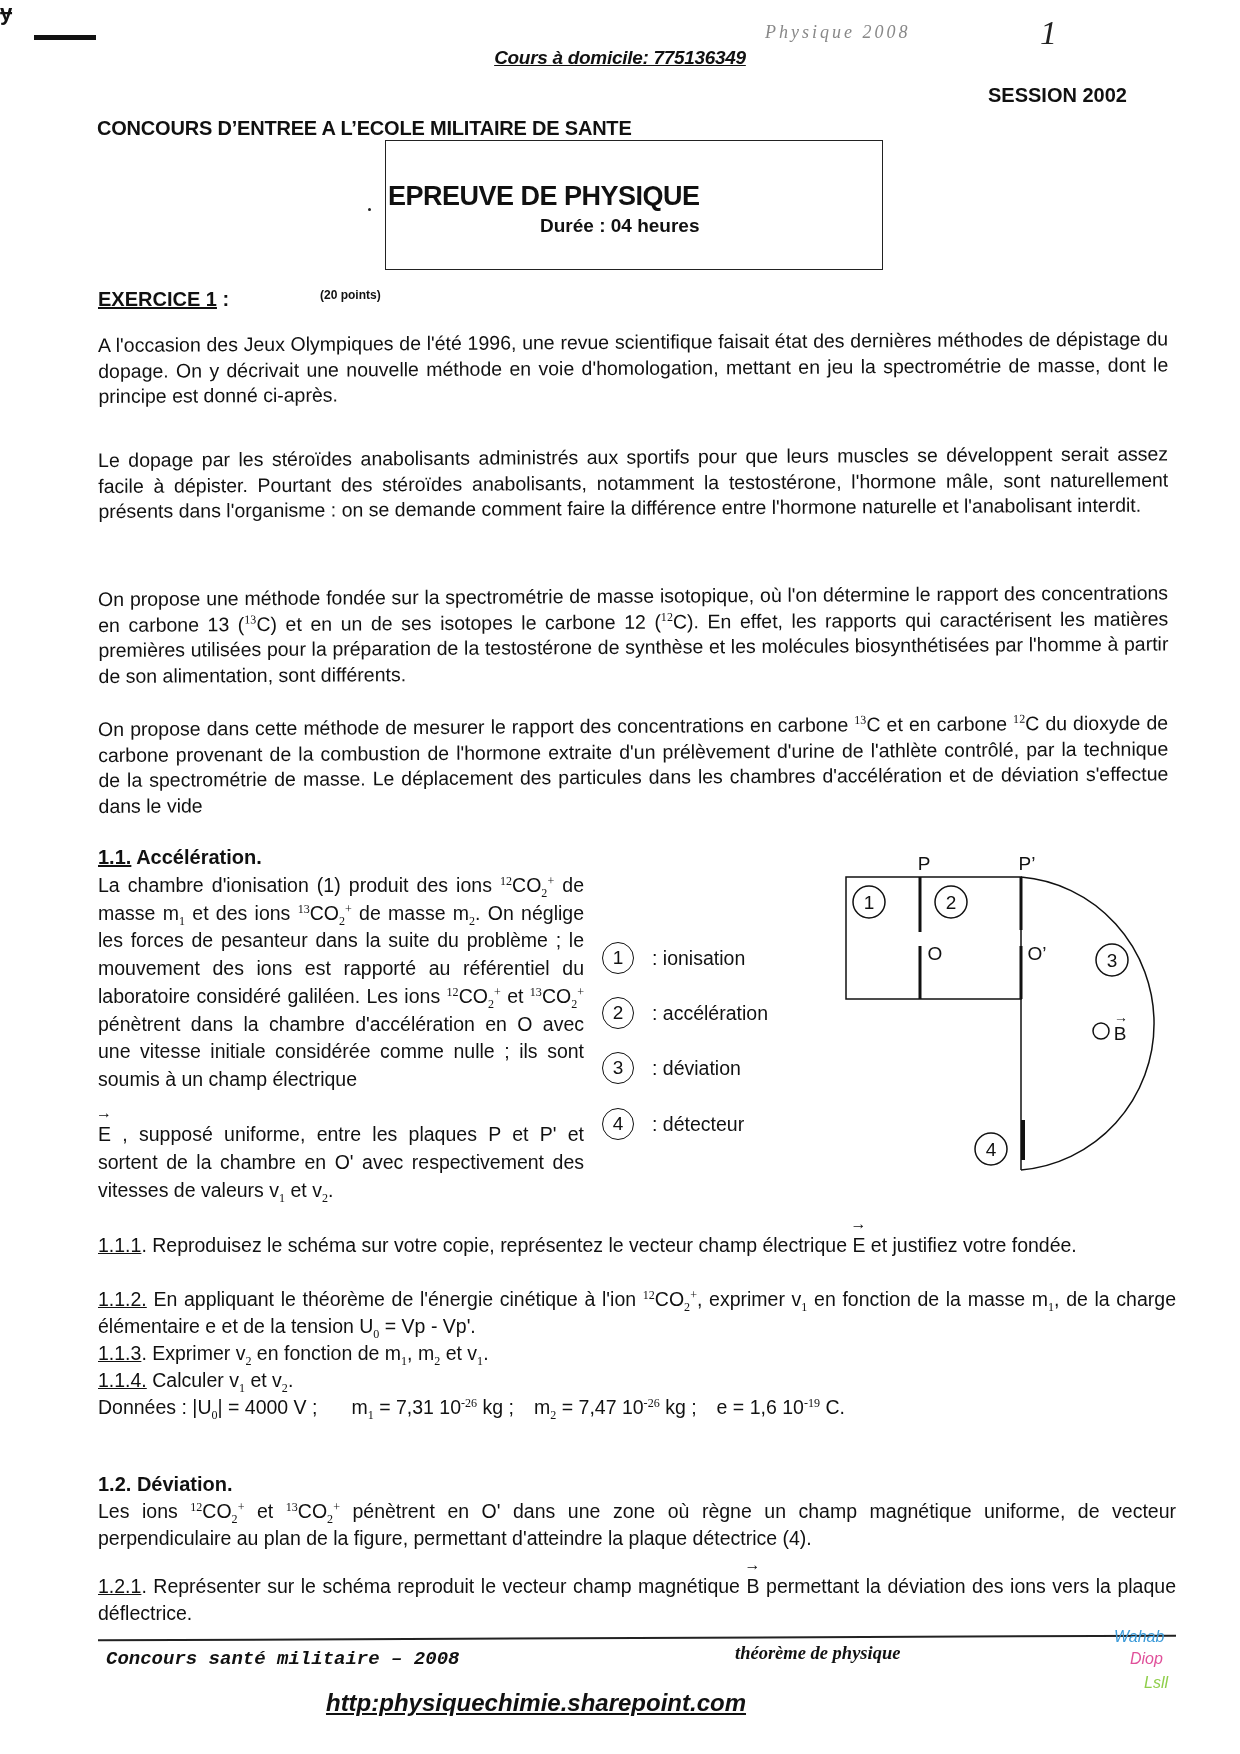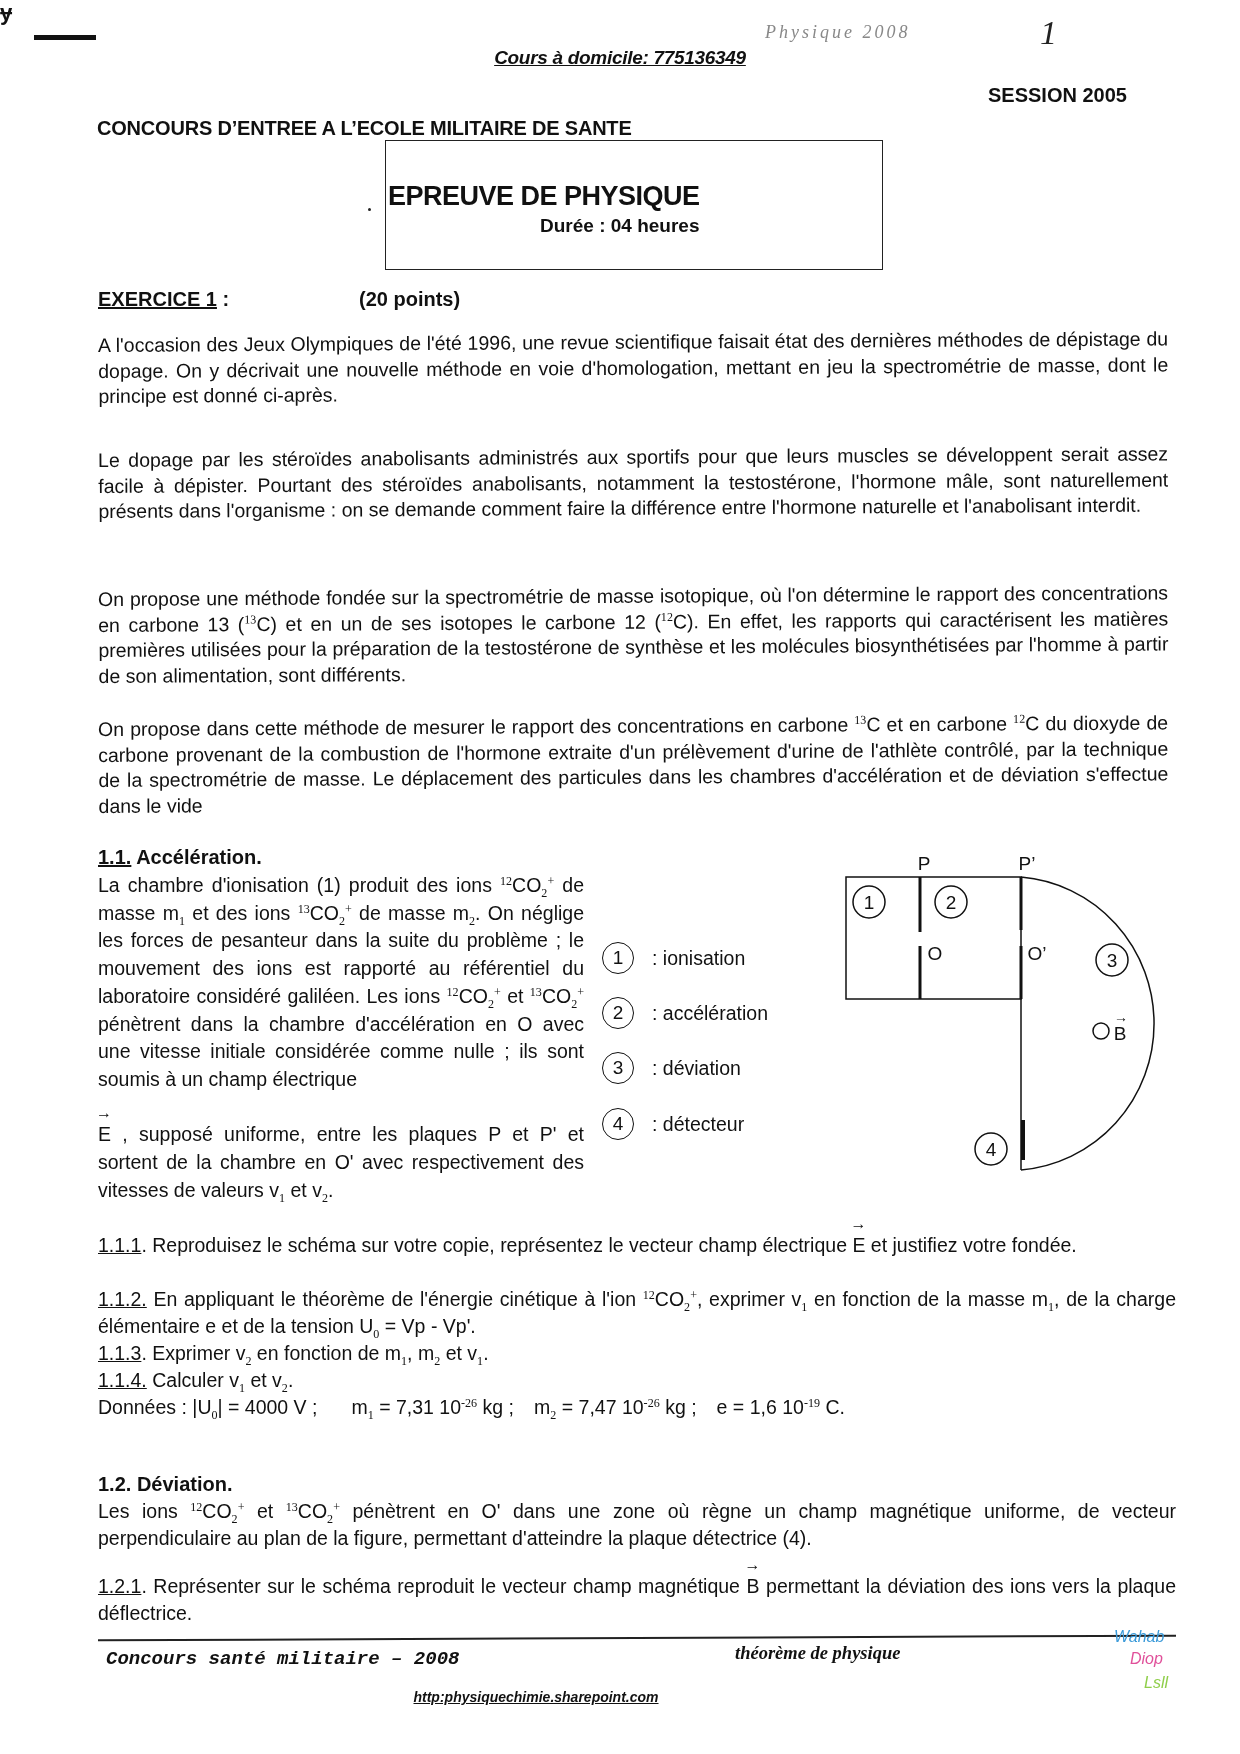--- a/index.html
+++ b/index.html
@@ -9,55 +9,55 @@
   .hdr-link { left:0; width:1240px; top:47px; text-align:center; font-size:19px; font-weight:bold; font-style:italic; }
   .hdr-link span { text-decoration:underline; letter-spacing:-0.3px; }
   .concours { left:97px; top:88px; font-size:20px; font-weight:bold; letter-spacing:-0.2px;margin-top:29px; }
   .session { left:988px; top:84px; font-size:20px; font-weight:bold; }
   .title-box { left:385px; top:140px; width:496px; height:128px; border:1.5px solid #222; }
   .title-main { left:388px; top:181px; font-size:27px; font-weight:bold; letter-spacing:-0.5px;text-align:right; }
   .title-dur { left:540px; top:215px; font-size:19px; font-weight:bold; }
   .dot { left:368px; top:208px; width:3px; height:3px; background:#222; border-radius:50%; }
   .ex-title { left:98px; top:288px; font-size:20px; font-weight:bold; }
   .ex-title .u { text-decoration:underline; }
-  .ex-points { left:320px; top:288px; font-size:20px; font-weight:bold;margin-left:39px; }
+  .ex-points { left:320px; top:288px; font-size:12px; font-weight:bold; }
   .para { left:98px; width:1070px; font-size:19.5px; line-height:25.5px; text-align:justify; transform:rotate(-0.35deg); transform-origin:left top; }
   sup, sub { font-size:0.62em; line-height:0;font-family:Liberation Serif, serif; }
   .s11 { left:98px; top:846px; font-size:20px; font-weight:bold; }
   .s11 .u { text-decoration:underline; }
   .col-text { left:98px; top:872px; width:486px; font-size:19.5px; line-height:27.7px; text-align:justify; }
   .legend-item { position:absolute; left:602px; font-size:19.5px; display:flex; align-items:center; gap:18px; }
   .circ { width:32px; height:32px; border:1.6px solid #111; border-radius:50%; display:inline-flex; align-items:center; justify-content:center; font-size:19px; box-sizing:border-box; }
   .q { left:98px; width:1078px; font-size:19.5px; line-height:27px; text-align:justify; }
   .q .u { text-decoration:underline; }
   .vec { position:relative; display:inline-block; }
   .vec::before { content:"→"; position:absolute; left:-2px; top:-22px; font-size:16px; }
   .footer-rule { left:98px; top:1637px; width:1078px; height:2px; background:#222; transform:rotate(-0.25deg); }
   .foot-left { left:106px; top:1648px; font-family:Liberation Mono, monospace; font-style:italic; font-weight:bold; font-size:19px; }
   .foot-mid { left:735px; top:1643px; font-family:"Liberation Serif", serif; font-style:italic; font-weight:bold; font-size:18.5px; }
-  .foot-url { left:0; width:1072px; top:1689px; text-align:center; font-size:14px; font-weight:bold; font-style:italic; }
+  .foot-url { left:0; width:1072px; top:1689px; text-align:center; font-size:24px; font-weight:bold; font-style:italic; }
   .foot-url span { text-decoration:underline; }
   .logo { left:1114px; top:1628px; width:90px; height:80px; font-size:16px; font-style:italic; font-weight:normal;text-align:center; }
   .logo span { position:absolute; }
   .hand { left:765px; top:22px; font-family:"Liberation Serif", serif; font-style:italic; font-size:18px; color:#888; letter-spacing:3px; }
   .hand-one { left:1040px; top:14px; font-family:"Liberation Serif", serif; font-size:34px; font-style:italic; color:#222; }
   .mark-bar { left:34px; top:35px; width:62px; height:5px; background:#111; }
   .corner-mark { left:0; top:0; font-size:22px; font-weight:bold; }
 </style>
 </head>
 <body>
 
 <div class="abs corner-mark">ɏ</div>
 <div class="abs mark-bar"></div>
 <div class="abs hand">Physique 2008</div>
 <div class="abs hand-one">1</div>
 
 <div class="abs hdr-link"><span>Cours à domicile: 775136349</span></div>
 <div class="abs concours">CONCOURS D’ENTREE A L’ECOLE MILITAIRE DE SANTE</div>
-<div class="abs session">SESSION 2005</div>
+<div class="abs session">SESSION 2002</div>
 
 <div class="abs title-box"></div>
 <div class="abs dot"></div>
 <div class="abs title-main">EPREUVE DE PHYSIQUE</div>
 <div class="abs title-dur">Durée : 04 heures</div>
 
 <div class="abs ex-title"><span class="u">EXERCICE 1</span><span> :</span></div>
 <div class="abs ex-points">(20 points)</div>
 
 <div class="abs para" style="top:333px">A l'occasion des Jeux Olympiques de l'été 1996, une revue scientifique faisait état des dernières méthodes de dépistage du dopage. On y décrivait une nouvelle méthode en voie d'homologation, mettant en jeu la spectrométrie de masse, dont le principe est donné ci-après.</div>

